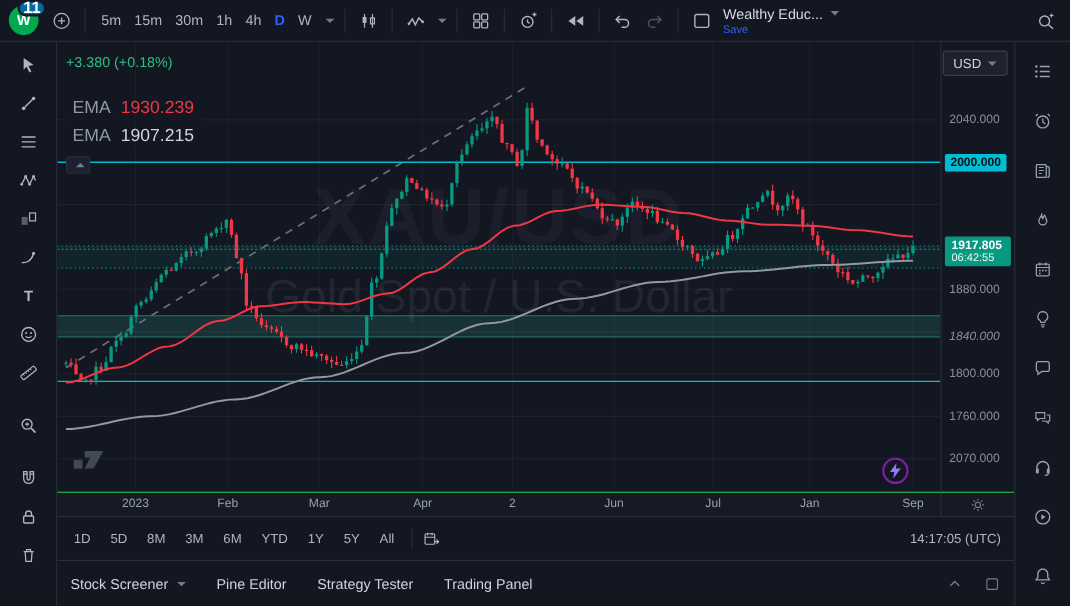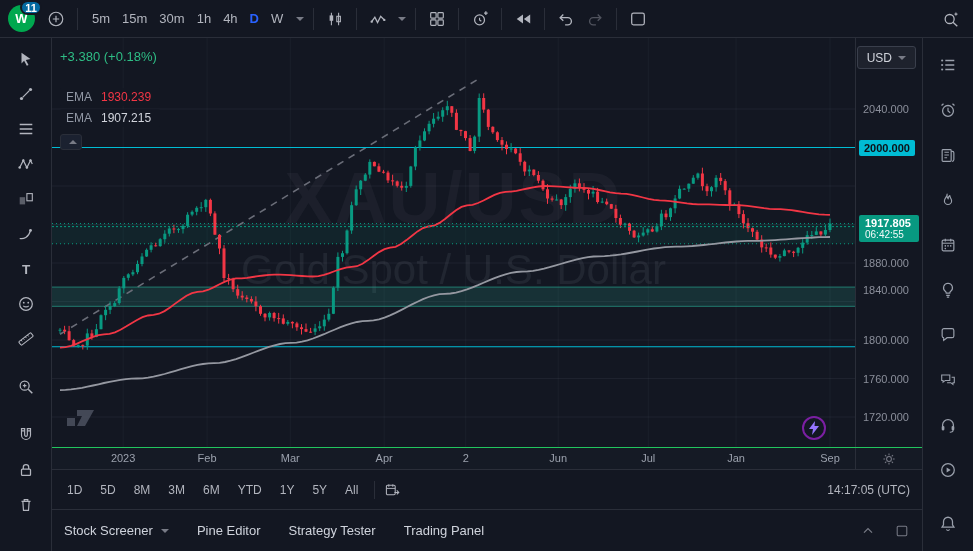--- a/index.html
+++ b/index.html
@@ -9,21 +9,21 @@
   
   .topbar{position:absolute;left:0;top:0;width:973px;height:38px;display:flex;align-items:center;gap:5px;padding:0 10px 0 8px;border-bottom:1px solid #2a2e39;background:#131722;z-index:30}
   .tb-sep{width:1px;height:22px;background:#2a2e39;margin:0 4px;flex:0 0 auto}
   .ic{display:inline-flex;color:inherit}
   .ic svg{display:block}
   .ic.sm svg{width:16px;height:16px}
   .tb-ic{color:#b2b5be;padding:3px;border-radius:4px;cursor:pointer}
   .tb-ic.disabled{color:#50535e}
   .logo{position:relative;width:27px;height:27px;border-radius:50%;background:#00a84f;display:flex;align-items:center;justify-content:center;margin-right:4px;cursor:pointer;flex:0 0 auto}
   .logo-mark{color:#fff;font-weight:bold;font-size:13px}
-  .notif-badge{position:absolute;top:-5px;right:-7px;background:#0369a1;color:#fff;font-size:11px;min-width:16px;height:15px;border-radius:8px;display:flex;align-items:center;justify-content:center;padding:0 3px;border:2px solid #131722;font-weight:bold}
+  .notif-badge{position:absolute;top:-5px;right:-7px;background:#0369a1;color:#fff;font-size:15px;min-width:16px;height:15px;border-radius:8px;display:flex;align-items:center;justify-content:center;padding:0 3px;border:2px solid #131722;font-weight:bold}
   .symbol-btn{display:flex;align-items:center;gap:6px;padding:4px 6px;border-radius:4px;cursor:pointer}
   .symbol-text{color:#e8eaef;font-weight:bold;font-size:13px}
   .intervals{display:flex;gap:2px;align-items:center}
   .int-btn{font-size:13px;color:#b2b5be;padding:4px 5px;border-radius:4px;cursor:pointer}
   .int-btn.active{color:#2962ff;font-weight:bold}
   .chev{width:0;height:0;border-left:4px solid transparent;border-right:4px solid transparent;border-top:4px solid #787b86;display:inline-block;margin-left:3px}
   .chev.up{border-top:none;border-bottom:4px solid #787b86}
   .layout-name{display:flex;flex-direction:column;justify-content:center;margin-left:2px;cursor:pointer}
   .ln-row{display:flex;align-items:center;gap:4px;color:#d6d9e0;font-size:13px;white-space:nowrap}
   .save-label{color:#2962ff;font-size:10px;margin-top:2px}
@@ -41,21 +41,21 @@
 
   
   #main{position:absolute;left:52px;top:38px;width:870px;height:513px}
   #chart{position:relative;width:870px;height:409px;overflow:hidden;background:#131722}
   #plot{position:absolute;left:0;top:0;z-index:1}
   .watermark{position:absolute;left:0;top:116px;width:803px;text-align:center;z-index:0;pointer-events:none}
   .wm1{font-size:72px;font-weight:bold;color:rgba(190,196,208,0.05);line-height:88px;letter-spacing:2px}
   .wm2{font-size:42px;color:rgba(190,196,208,0.085);line-height:56px}
   .overlay{position:absolute;left:8px;top:11px;z-index:6}
   .change{color:#2ebd85;font-size:13px;margin-bottom:24px}
-  .legend-row{display:flex;gap:9px;background:rgba(19,23,34,0.72);padding:2px 9px 2px 6px;border-radius:2px;font-size:12px;margin-bottom:3px;width:fit-content;cursor:pointer}
+  .legend-row{display:flex;gap:9px;background:rgba(19,23,34,0.72);padding:2px 9px 2px 6px;border-radius:2px;font-size:16px;margin-bottom:3px;width:fit-content;cursor:pointer}
   .lg-lbl{color:#9298a5}
   .lg-val.red{color:#f23645}
   .lg-val.gray{color:#d1d4dc}
   .collapse-btn{margin-top:7px;width:22px;height:16px;background:#1b2130;border:1px solid #2a2e39;border-radius:3px;display:flex;align-items:center;justify-content:center;cursor:pointer}
   .usd-select{position:absolute;right:6px;top:8px;z-index:7;background:#1e222d;border:1px solid #3a3f4c;border-radius:3px;height:23px;display:flex;align-items:center;padding:0 9px;font-size:12px;color:#d1d4dc;gap:3px;cursor:pointer}
   .price-axis{position:absolute;left:803px;top:0;width:67px;height:409px;border-left:1px solid #2a2e39;z-index:5}
   .pa-label{position:absolute;left:7px;font-size:11px;color:#8b8f9b;height:16px;line-height:16px;white-space:nowrap}
   .pa-label.cyan{background:#00bcd4;color:#0c1016;padding:0 5px;border-radius:2px;left:3px;font-weight:bold}
   .last-badge{position:absolute;left:3px;background:#089981;color:#fff;border-radius:2px;padding:2px 6px;z-index:6;width:60px}
   .last-badge .lp{font-size:11px;font-weight:bold;line-height:12px}
@@ -158,20 +158,27 @@
           <path d="M13 5l3.5 3.5L13 12" fill="none" stroke="currentColor" stroke-width="1.5"></path>
           <path d="M16 8.5H8a4 4 0 100 8h3" fill="none" stroke="currentColor" stroke-width="1.5"></path>
         </svg>
       </span>
     <span class="tb-sep"></span>
     <span class="ic tb-ic">
         <svg viewBox="0 0 20 20" width="18" height="18">
           <rect x="3" y="3.5" width="14" height="13" rx="2" fill="none" stroke="currentColor" stroke-width="1.4"></rect>
         </svg>
       </span>
+    <div class="layout-name">
+      <div class="ln-row">
+        <span>Wealthy Educ...</span>
+        <span class="chev"></span>
+      </div>
+      <div class="save-label">Save</div>
+    </div>
     <span class="spacer"></span>
     <span class="ic tb-ic">
         <svg viewBox="0 0 20 20" width="18" height="18">
           <circle cx="8.5" cy="10" r="5" fill="none" stroke="currentColor" stroke-width="1.4"></circle>
           <line x1="12.2" y1="13.7" x2="17" y2="18" stroke="currentColor" stroke-width="1.5"></line>
           <path d="M15.5 2l.7 1.8 1.8.7-1.8.7-.7 1.8-.7-1.8-1.8-.7 1.8-.7z" fill="currentColor"></path>
         </svg>
       </span>
   </header>
 
@@ -682,24 +689,24 @@
       </div>
       <div class="usd-select">
         <span>USD</span>
         <span class="chev"></span>
       </div>
       <div class="price-axis" id="price-axis">
           <div class="pa-label" style="top: 63px;">2040.000</div>
           <div class="pa-label cyan" style="top: 101.5px;">2000.000</div>
           <div class="pa-label" style="top: 140px; margin-top: 46px;">1960.000</div>
           <div class="pa-label" style="top: 217px;">1880.000</div>
-          <div class="pa-label" style="top: 244px;">1840.000</div>
+          <div class="pa-label" style="top: 260px; font-style: italic;">1840.000</div>
           <div class="pa-label" style="top: 294px;">1800.000</div>
           <div class="pa-label" style="top: 332.5px;">1760.000</div>
-          <div class="pa-label" style="top: 371px;">1720.000</div>
+          <div class="pa-label" style="top: 371px;">2070.000</div>
           <div class="last-badge" style="top: 176.613px;">
             <div class="lp">1917.805</div>
             <div class="cd">06:42:55</div>
           </div>
         </div>
       <div class="tv-mark">
         <svg width="30" height="22" viewBox="0 0 30 22">
             <rect x="1" y="12" width="8" height="8" fill="#4c5160"></rect>
             <polygon points="11,4 28,4 19,20 11,20 16,10 11,10" fill="#4c5160"></polygon>
           </svg>

